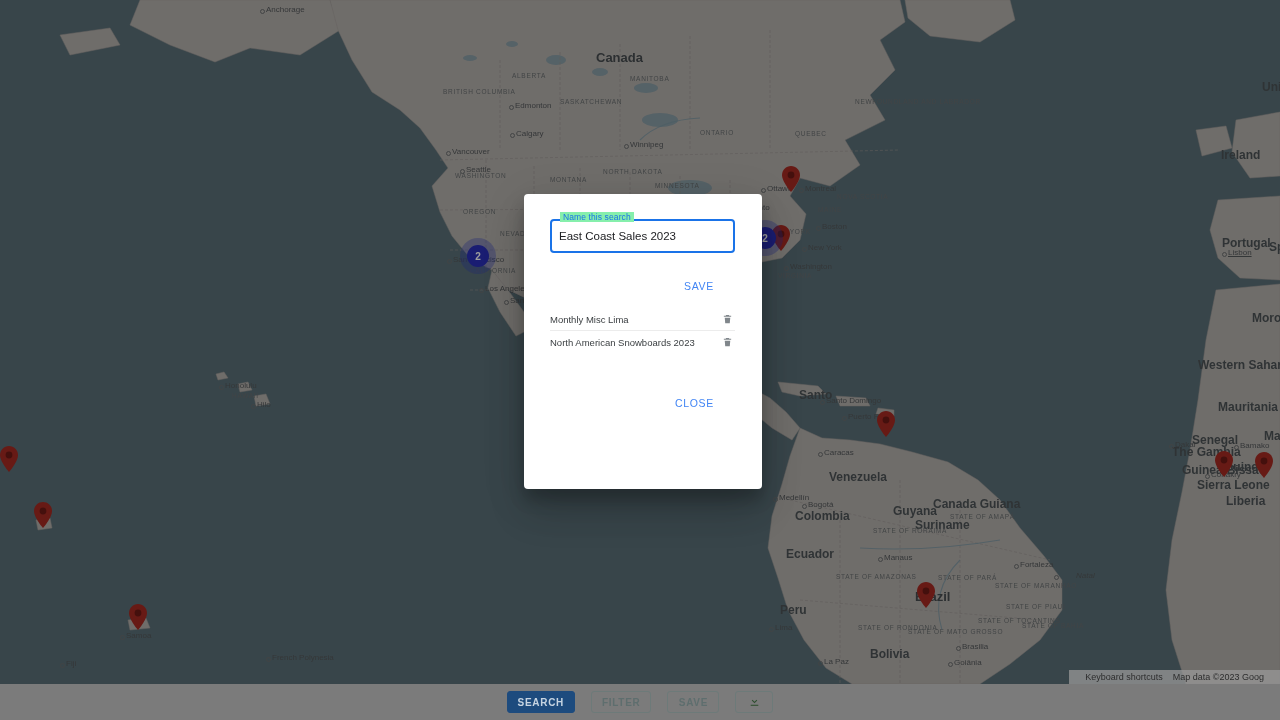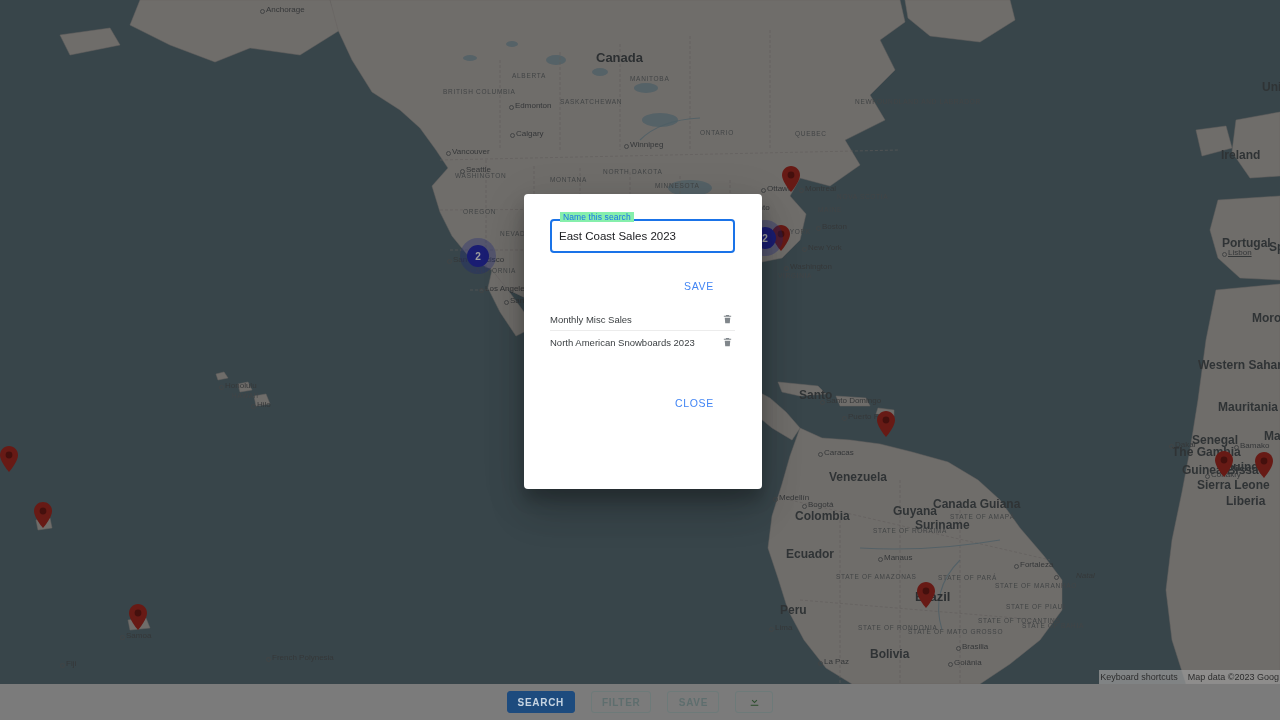--- a/index.html
+++ b/index.html
@@ -88,21 +88,21 @@
   .attribution {
     position: absolute;
     right: 0;
     bottom: 0;
     height: 14px;
     display: flex;
     align-items: center;
     background: rgba(245,245,245,0.75);
     font-size: 9px;
     color: #4a4a4a;
-    padding: 0 1px;
+    padding: 0 16px;
     gap: 10px;
     font-family: "Liberation Sans", sans-serif;
   }
 
   
   .scrim {
     position: absolute;
     left: 0; top: 0;
     width: 1280px;
     height: 684px;
@@ -559,21 +559,21 @@
       <div class="field-wrap">
         <div class="field-box"></div>
         <span class="field-label">Name this search</span>
         <input class="field-input" type="text" value="East Coast Sales 2023" style="">
       </div>
 
       <button class="text-btn btn-save-link">SAVE</button>
 
       <div class="saved-list" id="saved-list">
           <div class="saved-row">
-            <span class="saved-name">Monthly Misc Sales</span>
+            <span class="saved-name">Monthly Misc Lima</span>
             <button class="trash-btn">
               <svg width="11" height="12" viewBox="0 0 24 24" fill="#80868b" aria-hidden="true">
                 <path d="M9 3h6l1 2h4v2H4V5h4l1-2zm-3 6h12l-1 12H7L6 9z"></path>
               </svg>
             </button>
           </div>
           <div class="saved-row">
             <span class="saved-name">North American Snowboards 2023</span>
             <button class="trash-btn">
               <svg width="11" height="12" viewBox="0 0 24 24" fill="#80868b" aria-hidden="true">

